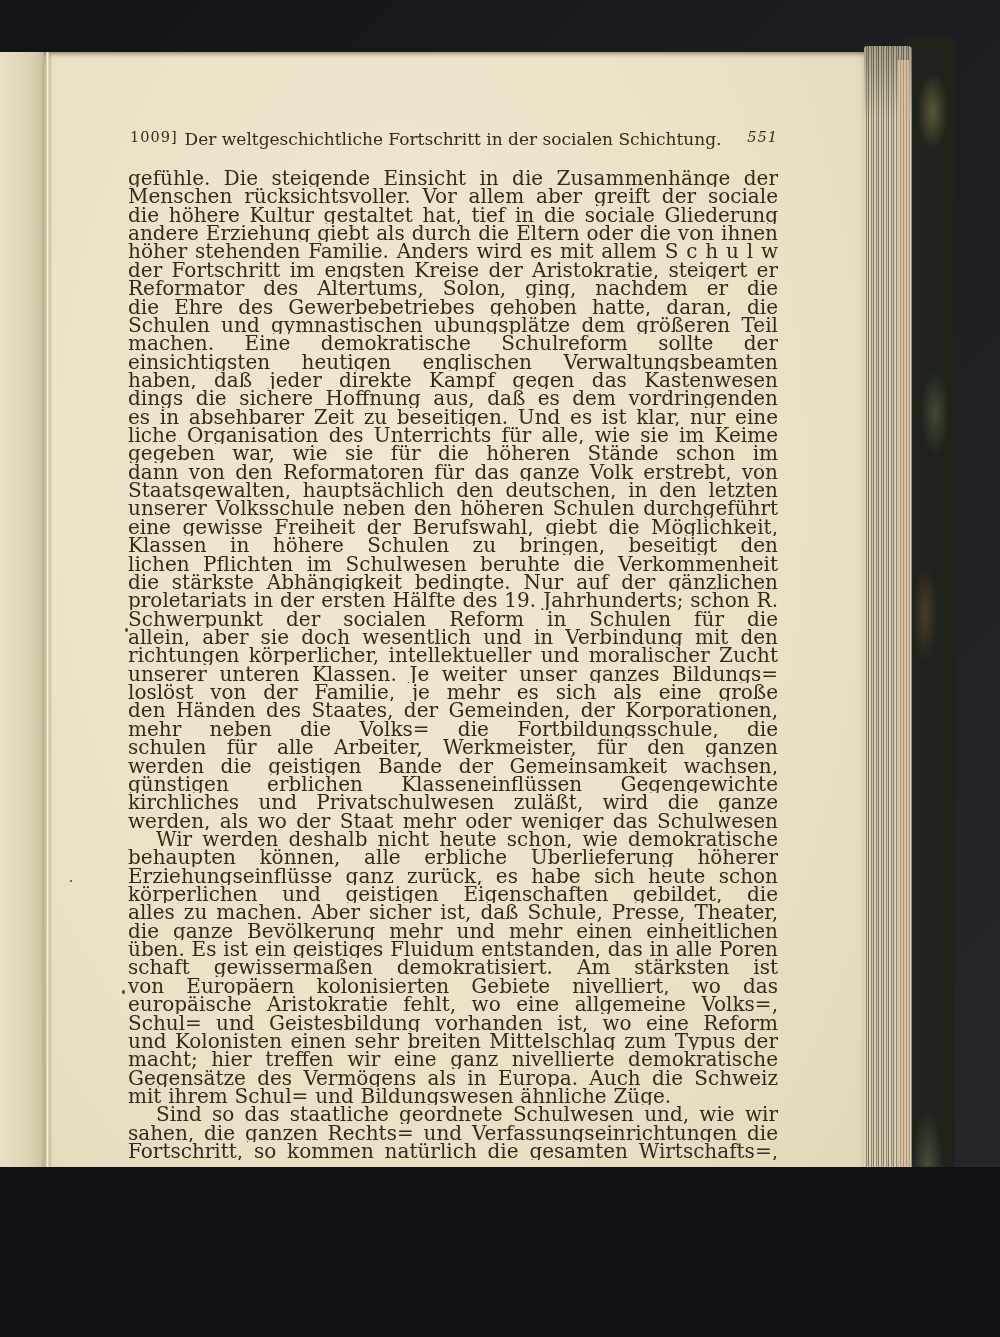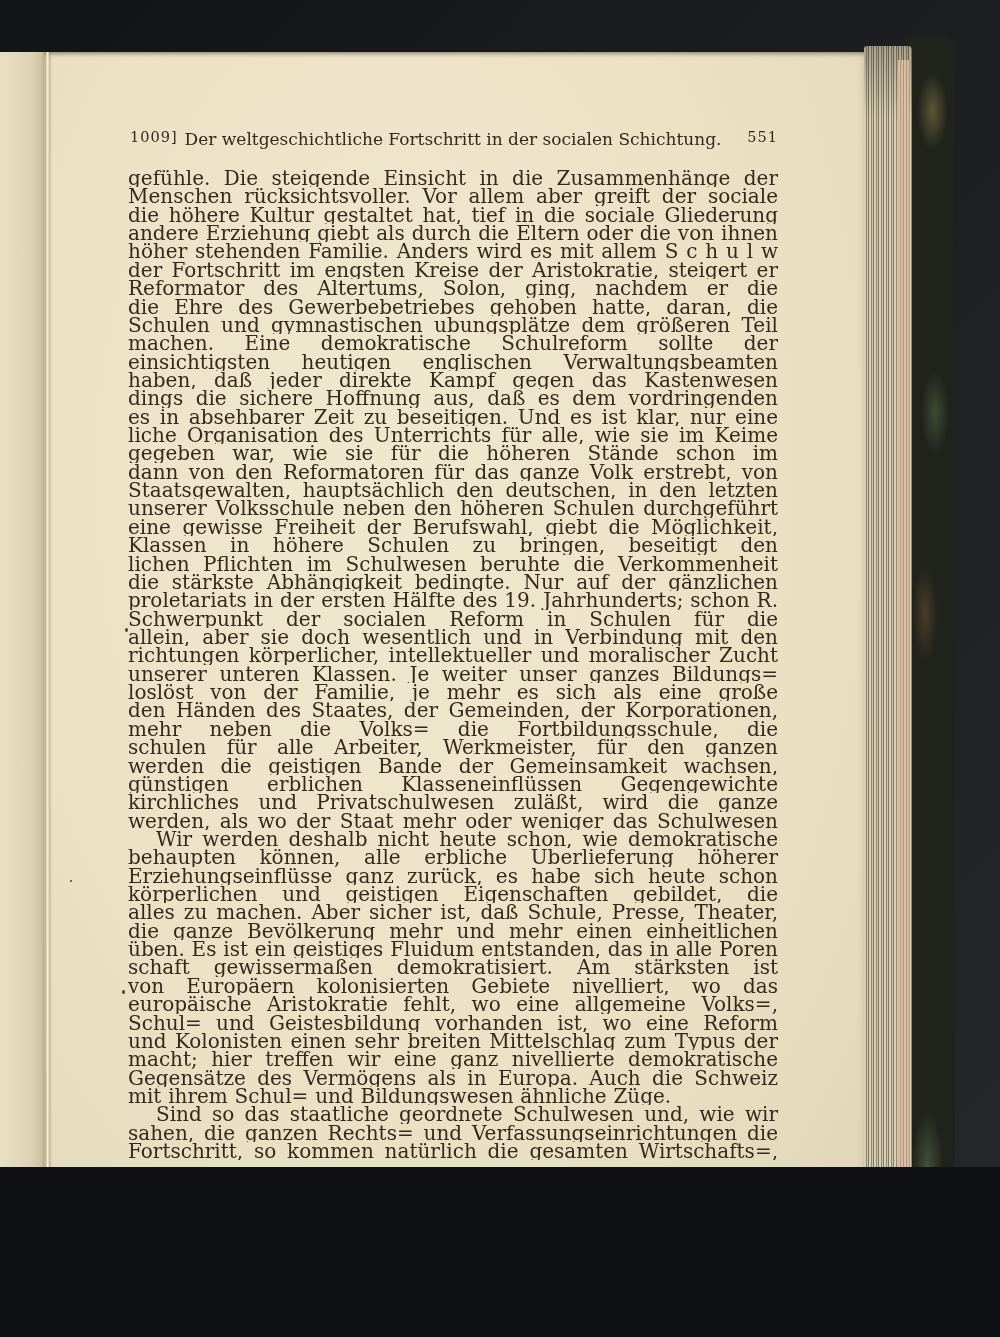--- a/index.html
+++ b/index.html
@@ -32,21 +32,21 @@
                repeating-linear-gradient(90deg,#d9d0b5 0px,#d9d0b5 1.6px,#8f8771 1.6px,#8f8771 2.6px,#cfc6aa 2.6px,#cfc6aa 4.2px,#7f775f 4.2px,#7f775f 5px);
              border-radius:3px 4px 4px 2px;}
   .fore-edge-pink{position:absolute;left:898px;top:60px;width:12px;height:1215px;
                   background:repeating-linear-gradient(90deg,#d9c0a4 0,#d9c0a4 2px,#b69878 2px,#b69878 3px);opacity:.9;}
   .speck{position:absolute;border-radius:50%;background:#4a3e28;}
   
   .print{color:#35291b;}
   .header-row{position:absolute;left:128px;top:129px;width:650px;height:20px;font-size:14.5px;}
   .col-num{position:absolute;left:2px;top:0;letter-spacing:1px;}
   .running-title{position:absolute;left:0;right:0;top:0;text-align:center;font-size:17px;}
-  .page-num{position:absolute;right:0;top:0;letter-spacing:1px;}
+  .page-num{position:absolute;right:0;top:0;letter-spacing:1px;font-style:italic;}
   .text-block{position:absolute;left:128px;top:169px;width:650px;font-size:20px;}
   .tl{height:18.37px;line-height:18.37px;text-align:justify;text-align-last:justify;
       overflow:hidden;white-space:normal;word-spacing:.4px;}
   .tl.pend{text-align-last:left;}
   .tl.indent{text-indent:28px;}
 </style>
 </head>
 <body>
 
 <div id="stage">

